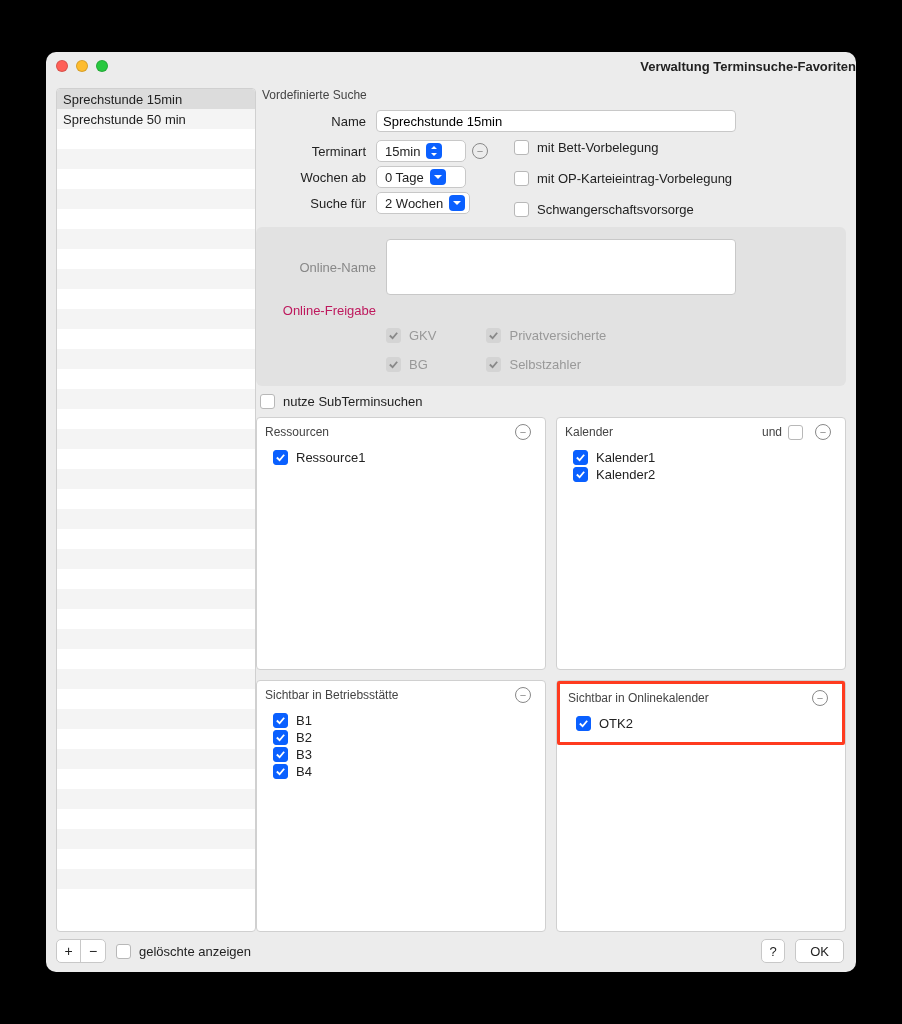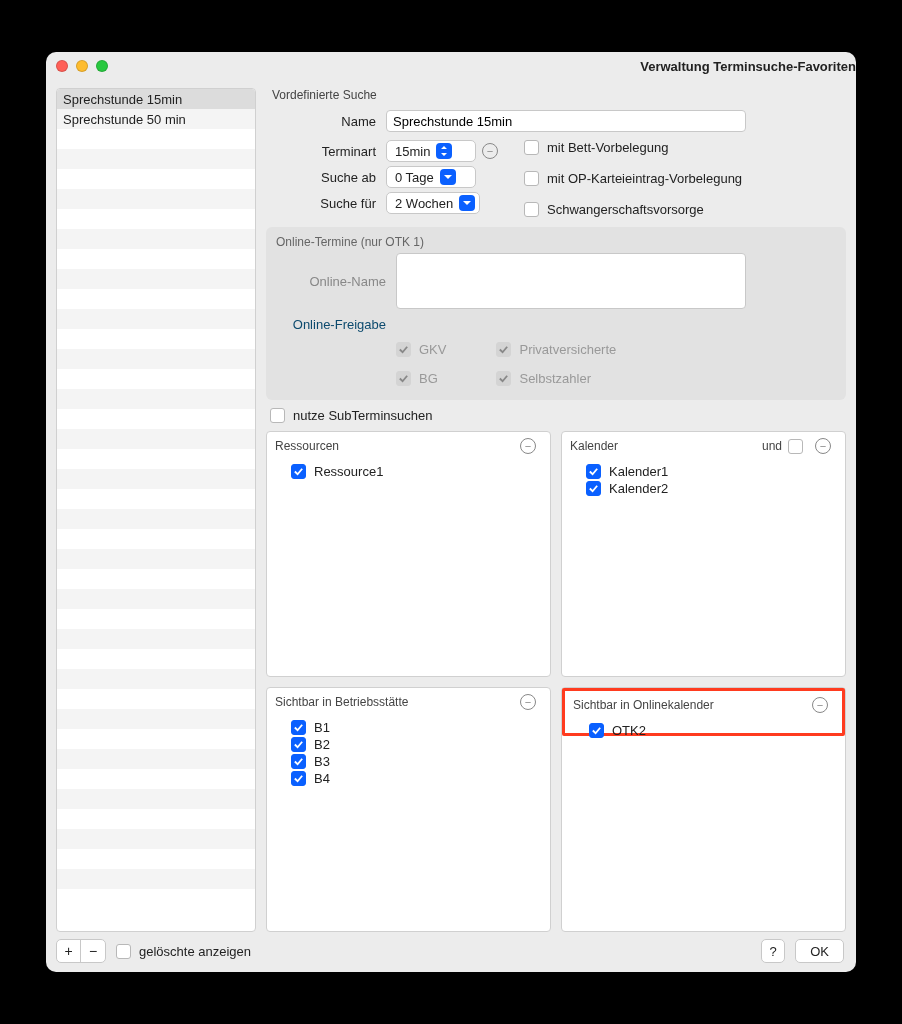--- a/index.html
+++ b/index.html
@@ -30,21 +30,21 @@
     align-items: center;
     padding: 0 10px;
     position: relative;
   }
   .traffic { display: flex; gap: 8px; }
   .dot { width: 12px; height: 12px; border-radius: 50%; }
   .dot.red { background:#ff5f57; border:0.5px solid rgba(0,0,0,0.15);}
   .dot.yellow { background:#febc2e; border:0.5px solid rgba(0,0,0,0.15);}
   .dot.green { background:#28c840; border:0.5px solid rgba(0,0,0,0.15);}
   .title { position:absolute; left:0; right:0; text-align:right; font-weight:700; font-size:13px; }
-  .content { flex:1; display:flex; gap:10px; padding: 8px 10px 4px 10px; }
+  .content { flex:1; display:flex; padding: 8px 10px 4px 10px; }
   .sidebar { width:200px; display:flex; flex-direction:column; }
   .list {
     flex:1;
     background:#fff;
     border:1px solid #d0d0d0;
     border-radius:4px;
     overflow:hidden;
   }
   .list-row {
     height:20px;
@@ -116,21 +116,21 @@
   .grid2 { display:grid; grid-template-columns:1fr 1fr; gap:10px; flex:1;}
   .panel {
     background:#fff; border:1px solid #d0d0d0; border-radius:4px;
     padding:6px 8px; display:flex; flex-direction:column;
   }
   .panel-head {
     display:flex; justify-content:space-between; align-items:center;
     font-size:12px; color:#444; padding-bottom:4px;
   }
   .panel-items { padding-top:4px; }
-  .panel-cb-row { display:flex; align-items:center; gap:8px; margin:2px 16px;}
+  .panel-cb-row { display:flex; align-items:center; gap:8px; margin:2px 8px;}
   .highlight { border:3px solid #ff3b1f; border-radius:2px; }
   .footer {
     height:36px; display:flex; align-items:center; justify-content:space-between;
     padding: 0 12px 6px 10px;
   }
   .footer-left { display:flex; align-items:center; gap:10px;}
   .addremove {
     display:flex; border:1px solid #c8c8c8; border-radius:5px; overflow:hidden;
     background:#fff;
   }
@@ -222,21 +222,21 @@
               <span>15min</span>
               <span class="arrow">
                   <svg viewBox="0 0 10 10">
                     <path d="M5 0L8 3H2zM5 10L2 7h6z"></path>
                   </svg>
                 </span>
             </div>
             <div class="minus-circle"></div>
           </div>
           <div class="row">
-            <div class="label">Suche ab</div>
+            <div class="label">Wochen ab</div>
             <div class="select">
               <span>0 Tage</span>
               <span class="arrow">
                   <svg viewBox="0 0 10 10">
                     <path d="M1 3l4 4 4-4z"></path>
                   </svg>
                 </span>
             </div>
           </div>
           <div class="row">
@@ -262,27 +262,26 @@
             <span>mit OP-Karteieintrag-Vorbelegung</span>
           </div>
           <div class="cb-row">
             <span class="checkbox"></span>
             <span>Schwangerschaftsvorsorge</span>
           </div>
         </div>
       </div>
 
       <div class="online-box">
-        <div class="section-title">Online-Termine (nur OTK 1)</div>
         <div class="row">
           <div class="label" style="color:#888">Online-Name</div>
           <div class="textarea"></div>
         </div>
         <div class="row" style="margin-top:8px;">
-          <div class="label" style="color:#0c4a6e">Online-Freigabe</div>
+          <div class="label" style="color:#be185d">Online-Freigabe</div>
         </div>
         <div class="online-cbs">
           <div class="online-col">
             <div class="cb-row">
                 <span class="checkbox disabled checked">
                   <svg class="check" viewBox="0 0 12 12">
                     <path d="M2 6l3 3 5-6" stroke="#888" stroke-width="2" fill="none"></path>
                   </svg>
                 </span>
                 <span>GKV</span>
@@ -405,21 +404,21 @@
                   <svg class="check" viewBox="0 0 12 12">
                     <path d="M2 6l3 3 5-6" stroke="#fff" stroke-width="2" fill="none"></path>
                   </svg>
                 </span>
                 <span>B4</span>
               </div>
             </div>
         </div>
         <div style="display:flex;flex-direction:column;">
           <div class="panel" style="flex:1;padding:0;">
-            <div class="highlight" style="padding:6px 8px;height:48px;">
+            <div class="highlight" style="padding:6px 8px;height:64px;">
               <div class="panel-head">
                 <span>Sichtbar in Onlinekalender</span>
                 <div class="minus-circle"></div>
               </div>
               <div class="panel-items" id="okal-items">
                   <div class="panel-cb-row">
                     <span class="checkbox checked">
                       <svg class="check" viewBox="0 0 12 12">
                         <path d="M2 6l3 3 5-6" stroke="#fff" stroke-width="2" fill="none"></path>
                       </svg>

